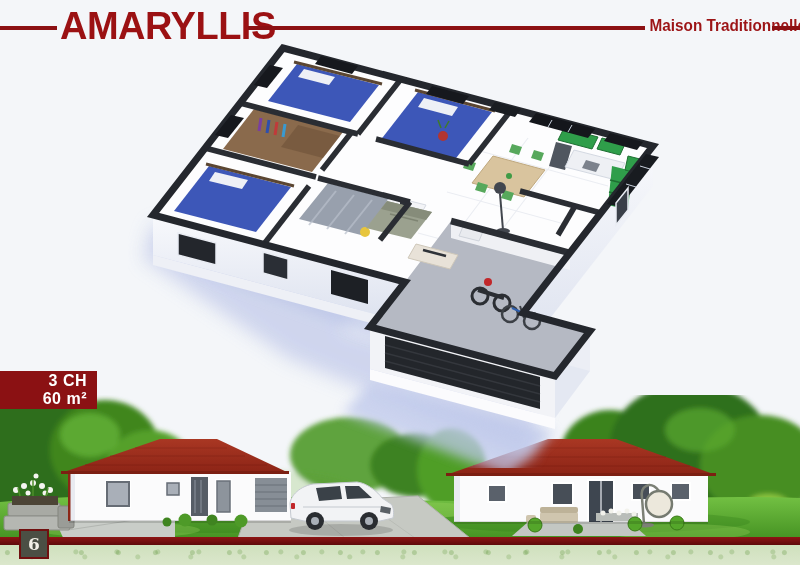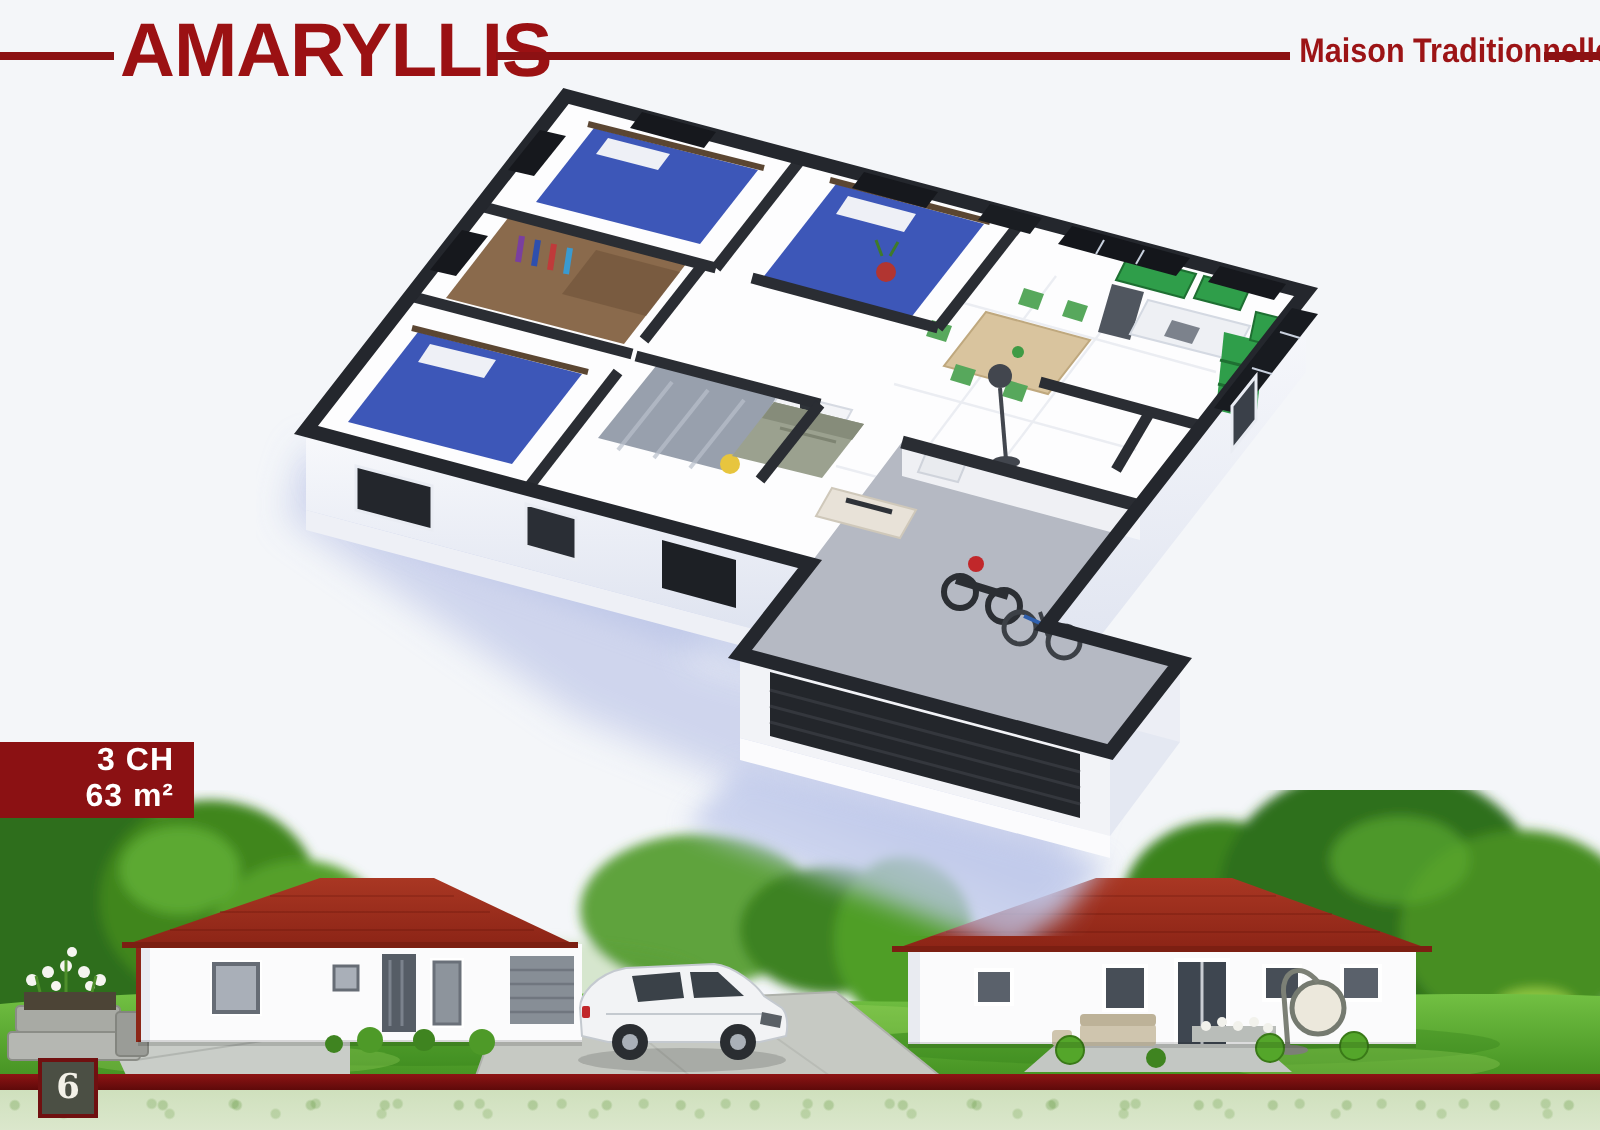--- a/index.html
+++ b/index.html
@@ -435,21 +435,21 @@
     <g>
       <polygon points="257,308 412,349 412,381 257,340" fill="#23262b"></polygon>
       <line x1="257" y1="317" x2="412" y2="358" stroke="#34373d" stroke-width="1.5"></line>
       <line x1="257" y1="325" x2="412" y2="366" stroke="#34373d" stroke-width="1.5"></line>
       <line x1="257" y1="333" x2="412" y2="374" stroke="#34373d" stroke-width="1.5"></line>
     </g>
   </svg>
 
   <div id="badge">
     <div>3 CH</div>
-    <div>63 m²</div>
+    <div>60 m²</div>
   </div>
 
   <div id="footer-strip"></div>
   <div id="footer-line"></div>
   <div id="page-box">
     <span>6</span>
   </div>
 
 </div>
 

